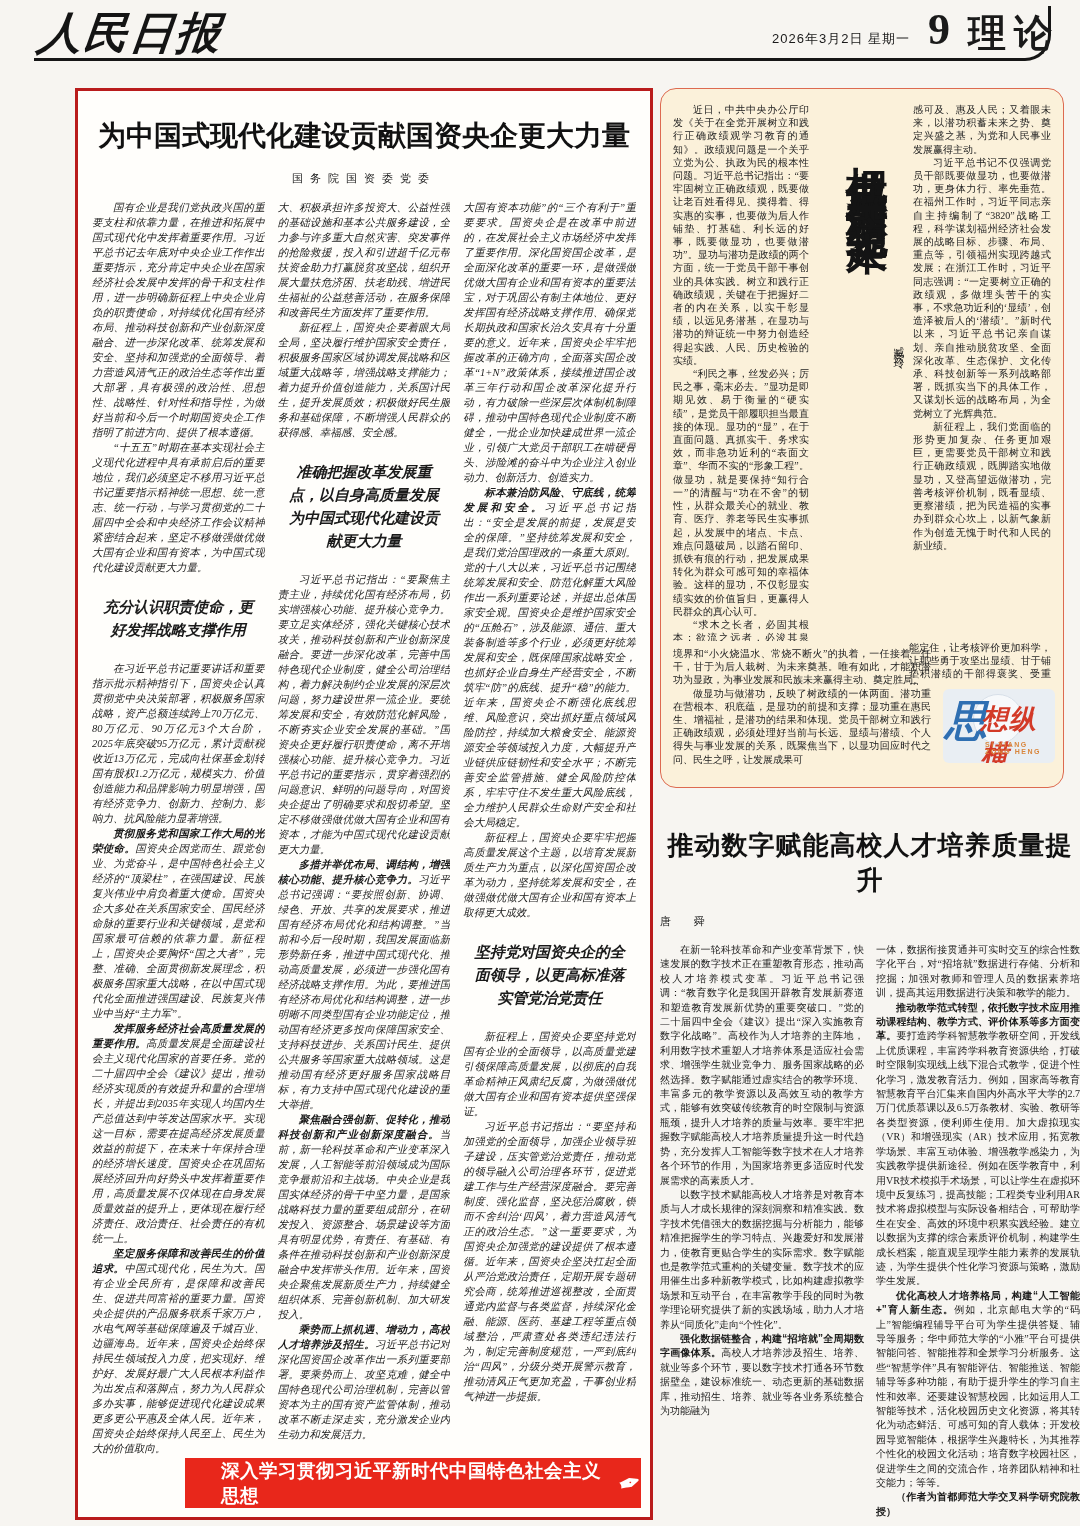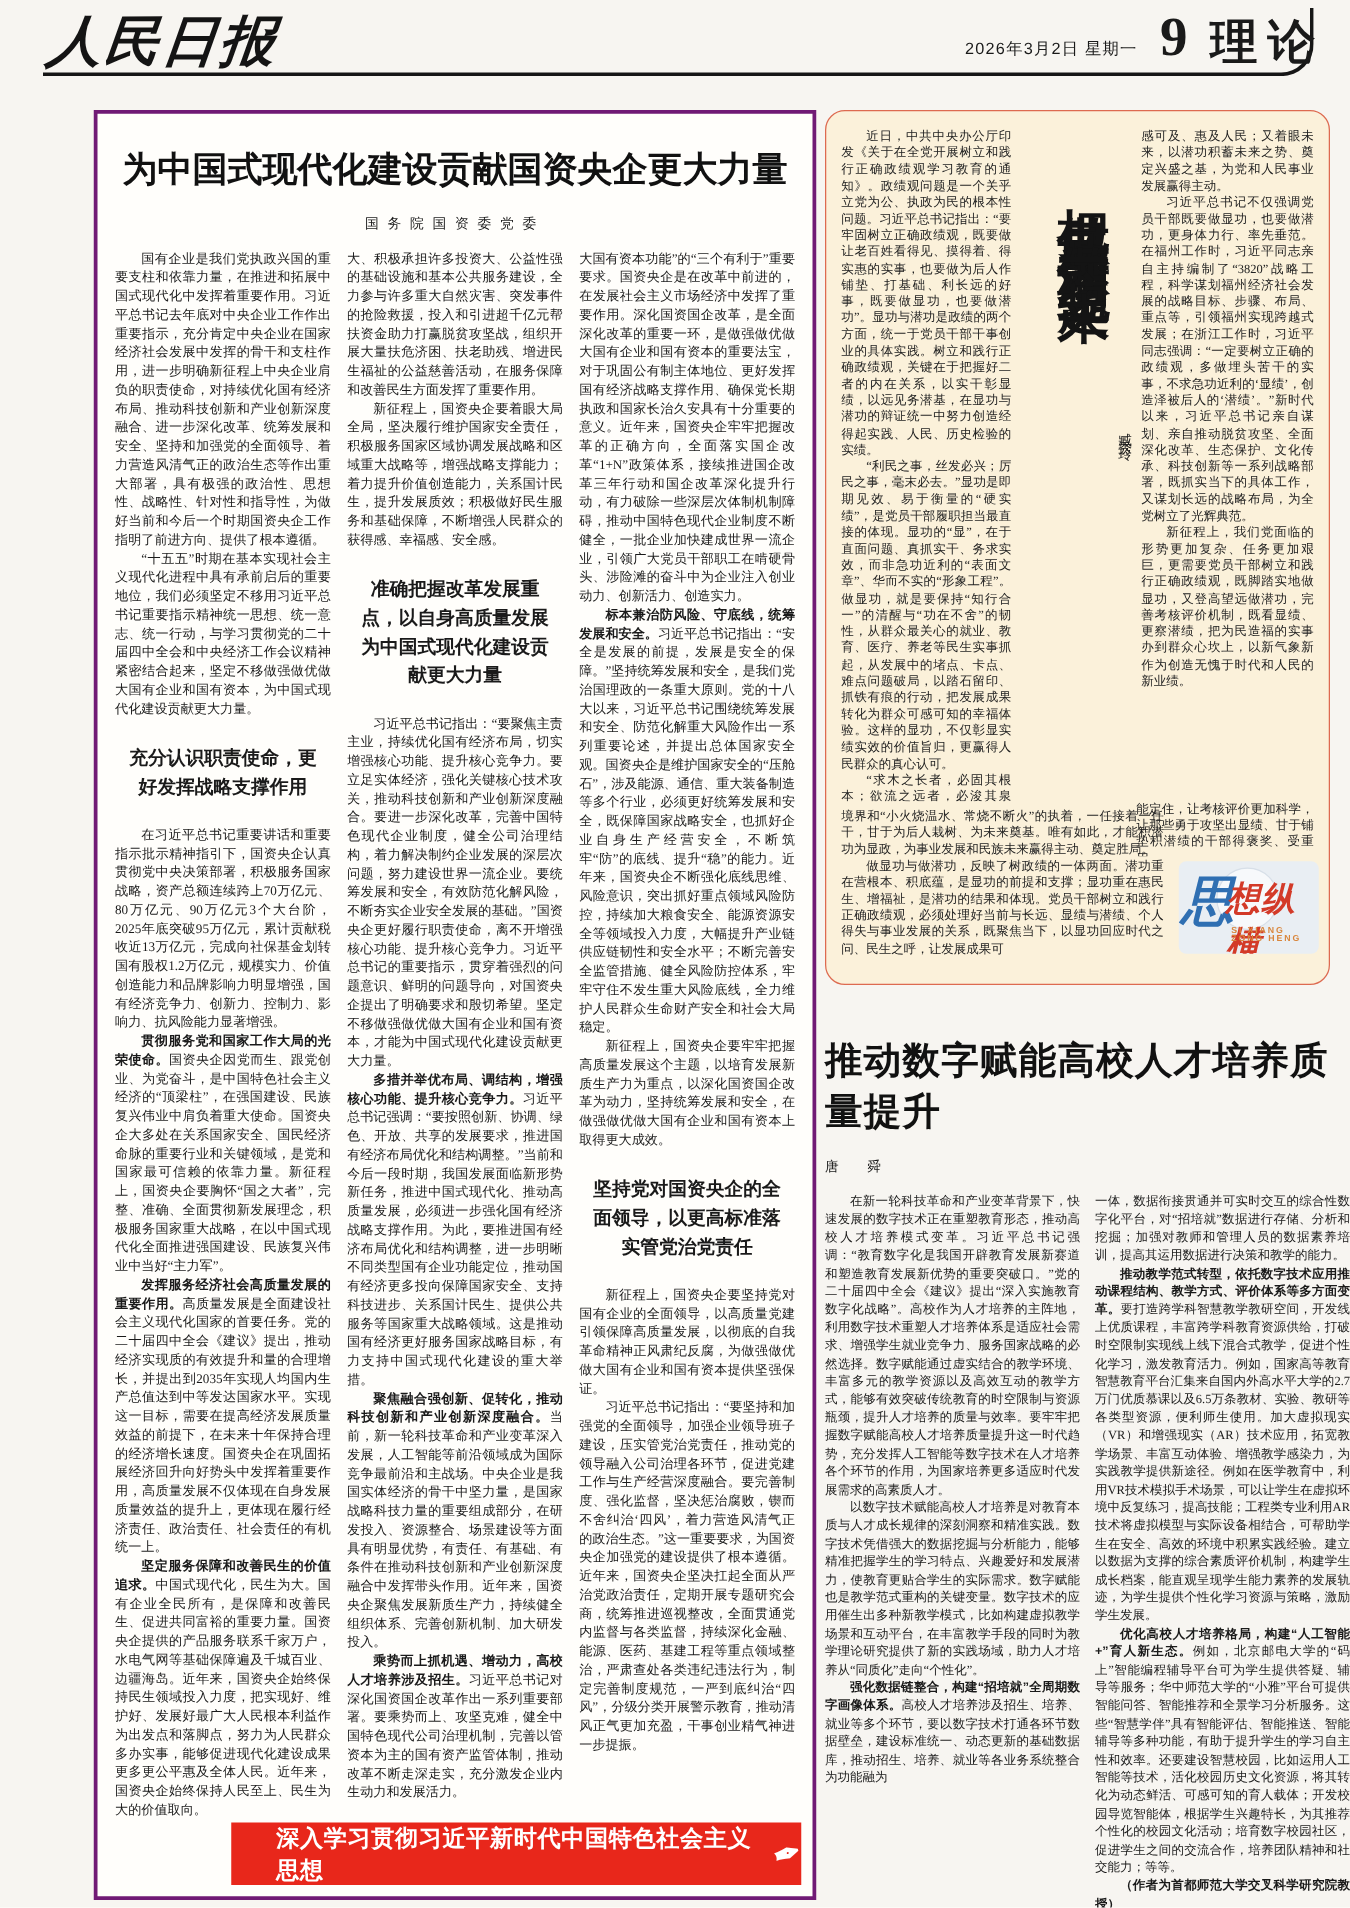--- a/index.html
+++ b/index.html
@@ -11,28 +11,28 @@
   .logo{position:absolute;left:38px;top:4px;font-style:italic;font-weight:900;font-size:44px;
       letter-spacing:2px;color:#141414;transform:skewX(-6deg);}
   .mast-date{position:absolute;left:772px;top:30px;font-size:13px;font-weight:400;
       font-family:"Liberation Sans",sans-serif;letter-spacing:1px;}
   .mast-page{position:absolute;left:928px;top:4px;font-size:44px;font-weight:700;
       font-family:"Liberation Serif",serif;}
   .mast-section{position:absolute;left:968px;top:8px;font-size:38px;font-weight:800;
       letter-spacing:8px;font-family:"Liberation Serif",serif;}
   
   .main-article{position:absolute;left:75px;top:88px;width:578px;height:1432px;
-      border:3px solid #701a75;background:#fffefb;box-sizing:border-box;padding:12px 14px;}
+      border:3px solid #b91c1c;background:#fffefb;box-sizing:border-box;padding:12px 14px;}
   .main-title{font-family:"Liberation Sans","DejaVu Sans",sans-serif;font-weight:900;
       font-size:28px;letter-spacing:0px;text-align:center;margin:14px 0 0;color:#111;}
   .main-byline{text-align:center;font-size:11px;letter-spacing:7px;margin:16px 0 14px;}
   .cols{display:flex;gap:13px;height:1310px;}
   .col{width:174px;font-size:10.5px;line-height:15px;text-align:justify;overflow:hidden;}
   .col-short{height:1248px;}
-  .col p{margin:0;text-indent:2em;}
+  .col p{margin:0;text-indent:2em;font-style:italic;}
   .col p.cont{text-indent:0;}
   .subhead{font-family:"Liberation Sans","DejaVu Sans",sans-serif;font-weight:800;
       font-size:15px;line-height:23px;text-align:center;text-indent:0 !important;
       margin:20px 0 !important;padding:0 4px;}
   .lead{font-weight:800;font-family:"Liberation Sans","DejaVu Sans",sans-serif;}
   .banner{position:absolute;right:9px;bottom:9px;width:420px;height:50px;background:#e8271b;
       color:#fff;display:flex;align-items:center;justify-content:center;
       font-family:"Liberation Sans",sans-serif;font-weight:800;font-size:18.5px;letter-spacing:0.5px;padding-left:36px;}
   .pen{font-size:26px;margin-left:8px;transform:rotate(-18deg);color:#fff;}
   
@@ -55,21 +55,21 @@
   .stamp-circle{position:absolute;left:30px;top:5px;width:48px;height:48px;border-radius:50%;
       background:#f7f9fb;border:1px solid #d7dfe8;}
   .stamp-si{position:absolute;left:2px;top:4px;font-size:42px;color:#2f6fb2;font-weight:800;
       font-style:italic;font-family:"Liberation Serif",serif;}
   .stamp-rest{position:absolute;left:38px;top:12px;font-size:27px;color:#d33a28;font-weight:800;
       font-style:italic;letter-spacing:1px;font-family:"Liberation Serif",serif;}
   .stamp-en{position:absolute;left:42px;top:52px;font-size:7px;color:#d9863c;letter-spacing:1.5px;
       font-family:"Liberation Sans",sans-serif;font-weight:700;}
   
   .digital{position:absolute;left:660px;top:800px;width:420px;height:726px;}
-  .digital-title{font-weight:900;font-size:30px;letter-spacing:1px;
+  .digital-title{font-weight:900;font-size:26px;text-align:center;letter-spacing:1px;
       margin:28px 0 0;color:#111;}
   .digital-author{font-size:11px;letter-spacing:10px;margin:16px 0 14px;}
   .dcols{display:flex;gap:12px;}
   .dcol{width:204px;height:600px;font-size:10px;line-height:14.4px;text-align:justify;overflow:hidden;}
   .dcol p{margin:0;text-indent:2em;}
   .dcol p.cont{text-indent:0;}
   .credit{font-weight:800;}
 </style>
 </head>
 <body>

